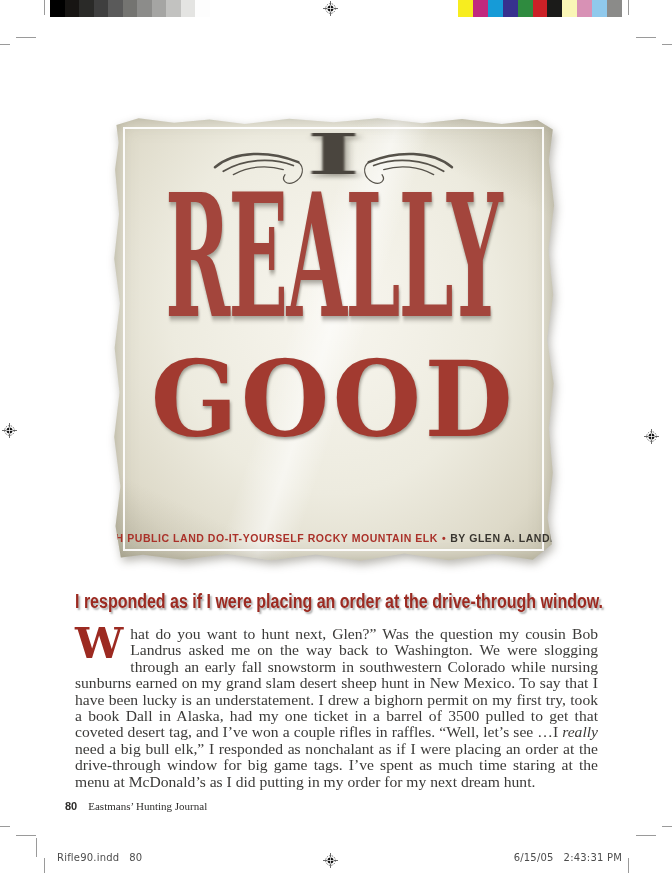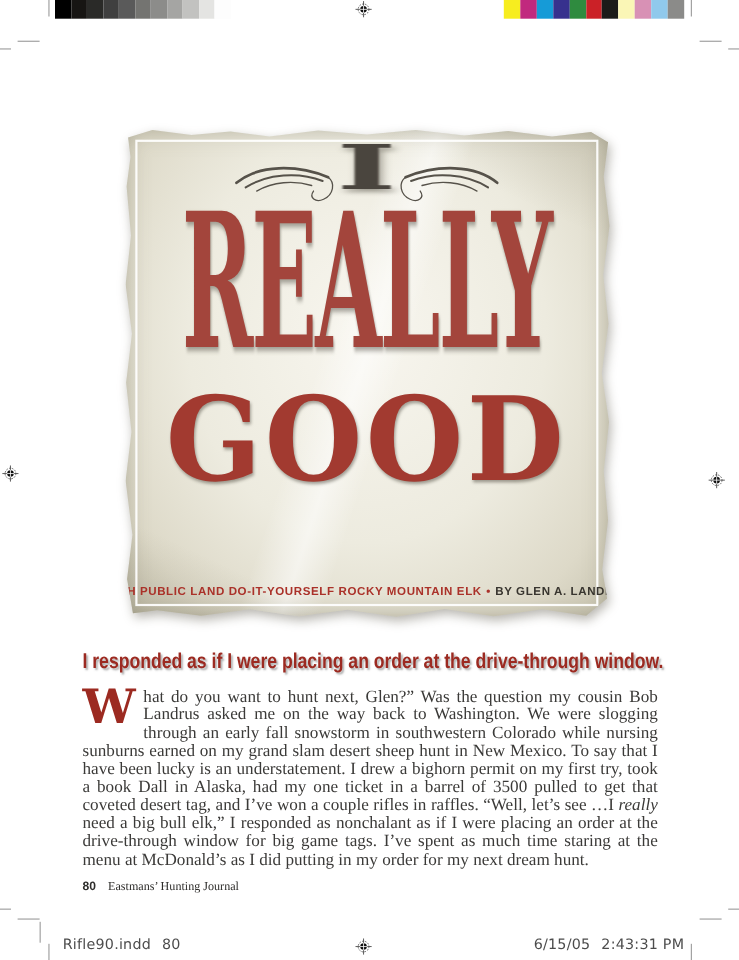--- a/index.html
+++ b/index.html
@@ -6,21 +6,21 @@
   .page{position:relative;width:672px;height:873px;background:#ffffff;overflow:hidden;
         font-family:"Liberation Sans",sans-serif;}
 
   
   .bar{position:absolute;top:0;height:17px;display:flex;}
   .bar .sw{flex:1 1 auto;height:100%;}
   .graybar{left:50px;width:160px;}
   .colorbar{left:458px;width:164px;}
   .regmark{position:absolute;width:15px;height:15px;}
   .cm{position:absolute;background:#9a9a9a;}
-  .slug{position:absolute;top:852px;font-family:"DejaVu Sans",sans-serif;font-size:13px;color:#4c4c4c;letter-spacing:.2px;white-space:nowrap;}
+  .slug{position:absolute;top:852px;font-family:"DejaVu Sans",sans-serif;font-size:10px;color:#4c4c4c;letter-spacing:.2px;white-space:nowrap;}
   .slug-left{left:57px;}
   .slug-right{right:50px;}
   .slug span{margin-right:10px;}
   .slug span:last-child{margin-right:0;}
 
   
   .poster-wrap{position:absolute;left:112px;top:116px;width:443px;height:446px;
                filter:drop-shadow(2px 4px 5px rgba(95,92,78,.45));}
   .poster{position:relative;width:100%;height:100%;
     background:
@@ -58,21 +58,21 @@
     font-family:"Liberation Sans",sans-serif;font-weight:bold;font-size:19.5px;
     color:#9c2a21;transform:scaleX(.82);transform-origin:left center;
     text-shadow:2px 2px 2px rgba(105,105,105,.55);}
   .body-copy{position:absolute;left:75px;top:626px;width:523px;
     font-family:"Liberation Serif",serif;font-size:15.6px;line-height:16.4px;
     color:#3b3a38;text-align:justify;}
   .dropcap{float:left;font-family:"DejaVu Serif",serif;font-weight:bold;
     font-size:43px;line-height:33px;color:#9c2a21;margin:1px 7px 0 0;}
   .body-copy i{font-style:italic;}
 
-  .footer-line{position:absolute;left:75px;top:796px;color:#2e2d2b;}
+  .footer-line{position:absolute;left:65px;top:796px;color:#2e2d2b;}
   .footer-line .pageno{font-family:"Liberation Sans",sans-serif;font-weight:bold;font-size:11px;margin-right:11px;}
   .footer-line .journal{font-family:"Liberation Serif",serif;font-size:11px;}
 </style>
 </head>
 <body>
 
 <div class="page">
 
   <div class="bar graybar">
     <div class="sw" style="background: rgb(0, 0, 0);"></div>

